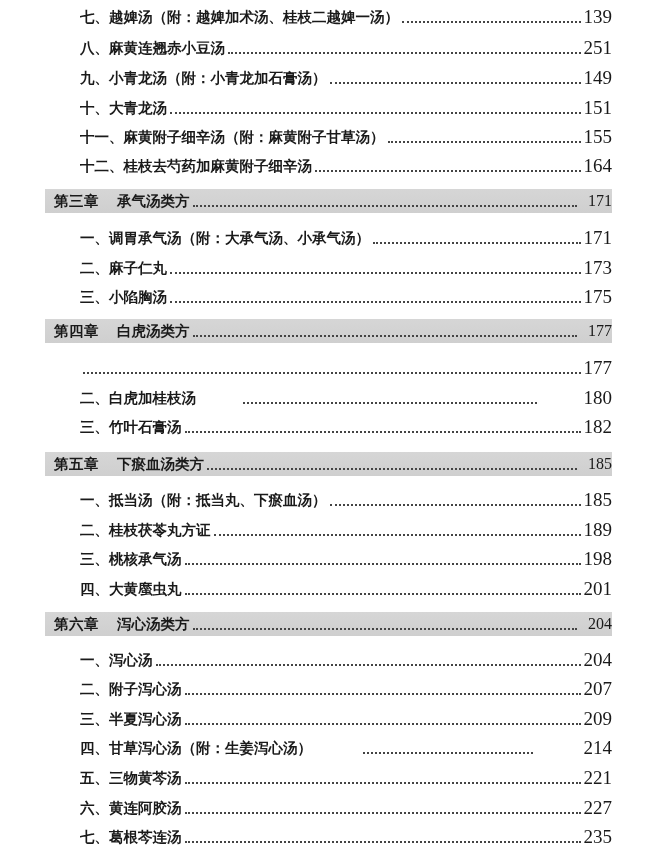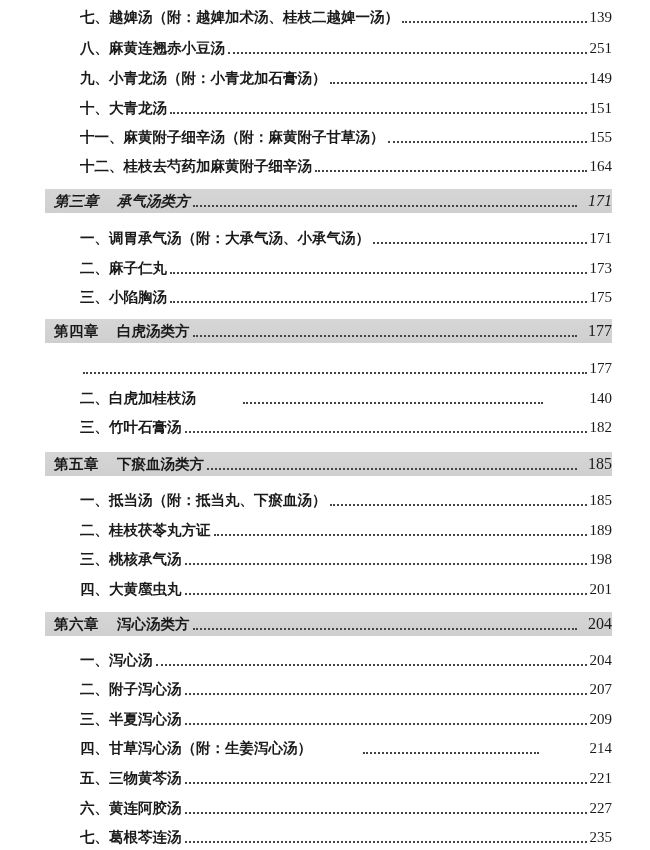--- a/index.html
+++ b/index.html
@@ -60,21 +60,21 @@
       height: 14px;
       margin: 0 3px;
       border-bottom: 2px dotted #333;
       position: relative;
       top: -2px;
       border-bottom-color: #444;
     }
     .page {
       flex: 0 0 auto;
       font-family: "Liberation Serif", "DejaVu Serif", serif;
-      font-size: 15px;
+      font-size: 19px;
       text-align: right;
     }
     .chapter .page {
       padding-right: 0;
       font-weight: normal;
       font-size: 16px;
       margin-left: 8px;
     }
   </style>
 </head>
@@ -106,21 +106,21 @@
     <span class="label">十一、麻黄附子细辛汤（附：麻黄附子甘草汤）</span>
     <span class="dots"></span>
     <span class="page">155</span>
   </div>
   <div class="row entry" style="top:154px;">
     <span class="label">十二、桂枝去芍药加麻黄附子细辛汤</span>
     <span class="dots"></span>
     <span class="page">164</span>
   </div>
 
-  <div class="row chapter" style="top:189px;font-style:italic;">
+  <div class="row chapter" style="top:189px;">
     <span class="label"><span class="chap-num">第三章</span><span>承气汤类方</span></span>
     <span class="dots"></span>
     <span class="page">171</span>
   </div>
   <div class="row entry" style="top:226px;">
     <span class="label">一、调胃承气汤（附：大承气汤、小承气汤）</span>
     <span class="dots"></span>
     <span class="page">171</span>
   </div>
   <div class="row entry" style="top:256px;">
@@ -139,21 +139,21 @@
     <span class="dots"></span>
     <span class="page">177</span>
   </div>
   <div class="row entry" style="top:356px;">
     <span class="dots"></span>
     <span class="page">177</span>
   </div>
   <div class="row entry" style="top:386px;gap:44px;">
     <span class="label">二、白虎加桂枝汤</span>
     <span class="dots"></span>
-    <span class="page">140</span>
+    <span class="page">180</span>
   </div>
   <div class="row entry" style="top:415px;">
     <span class="label">三、竹叶石膏汤</span>
     <span class="dots"></span>
     <span class="page">182</span>
   </div>
 
   <div class="row chapter" style="top:452px;">
     <span class="label"><span class="chap-num">第五章</span><span>下瘀血汤类方</span></span>
     <span class="dots"></span>

